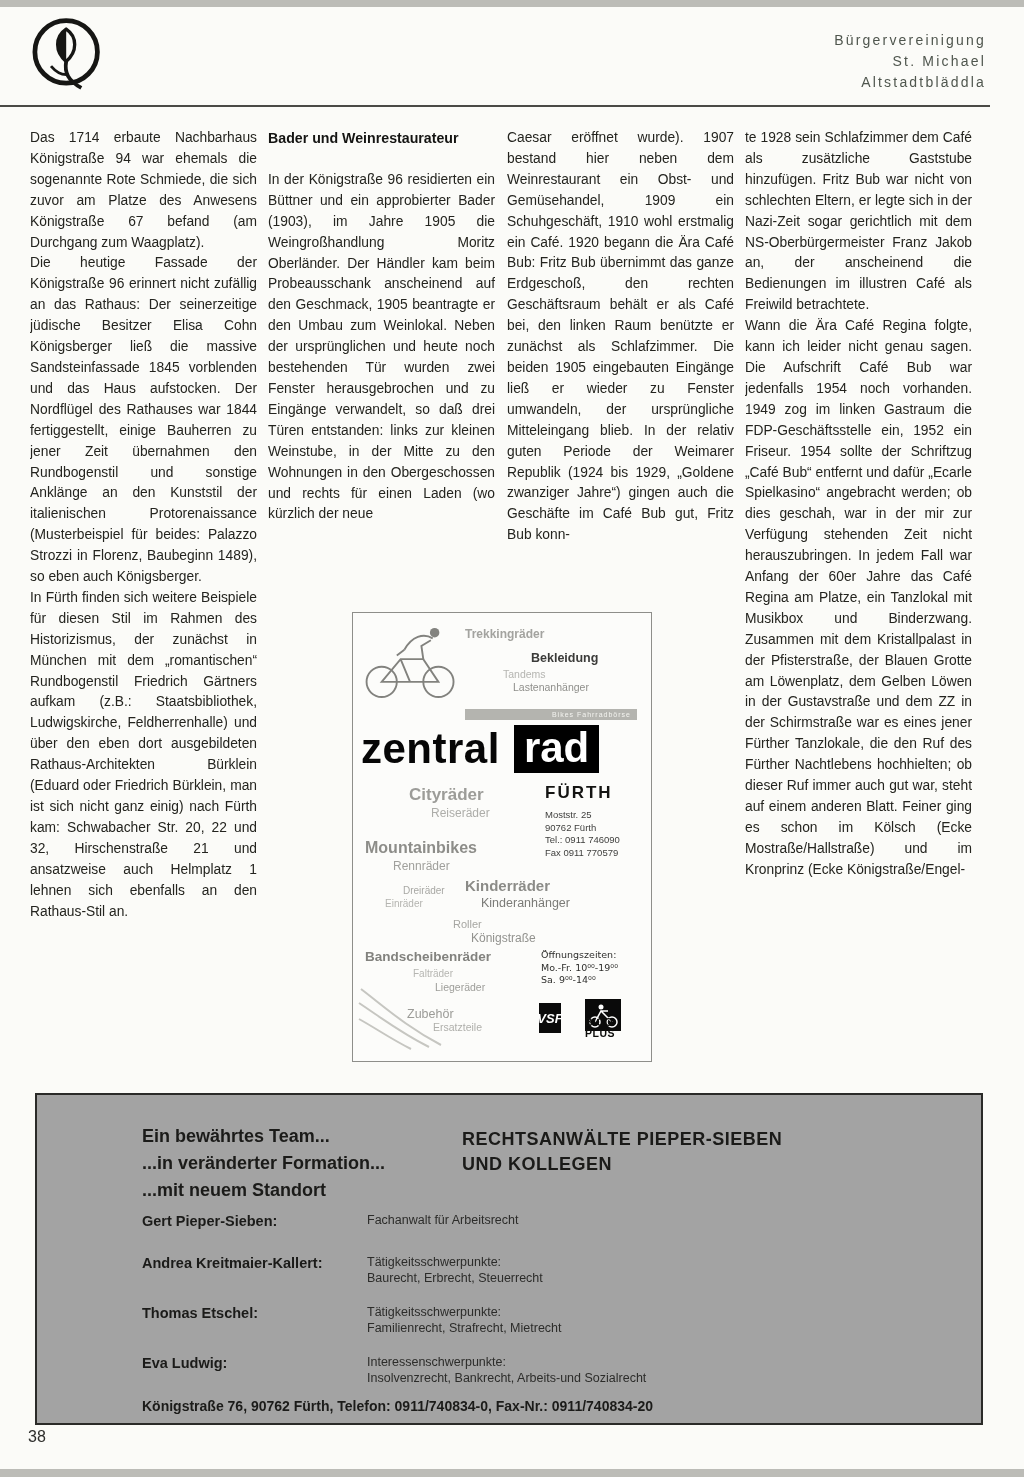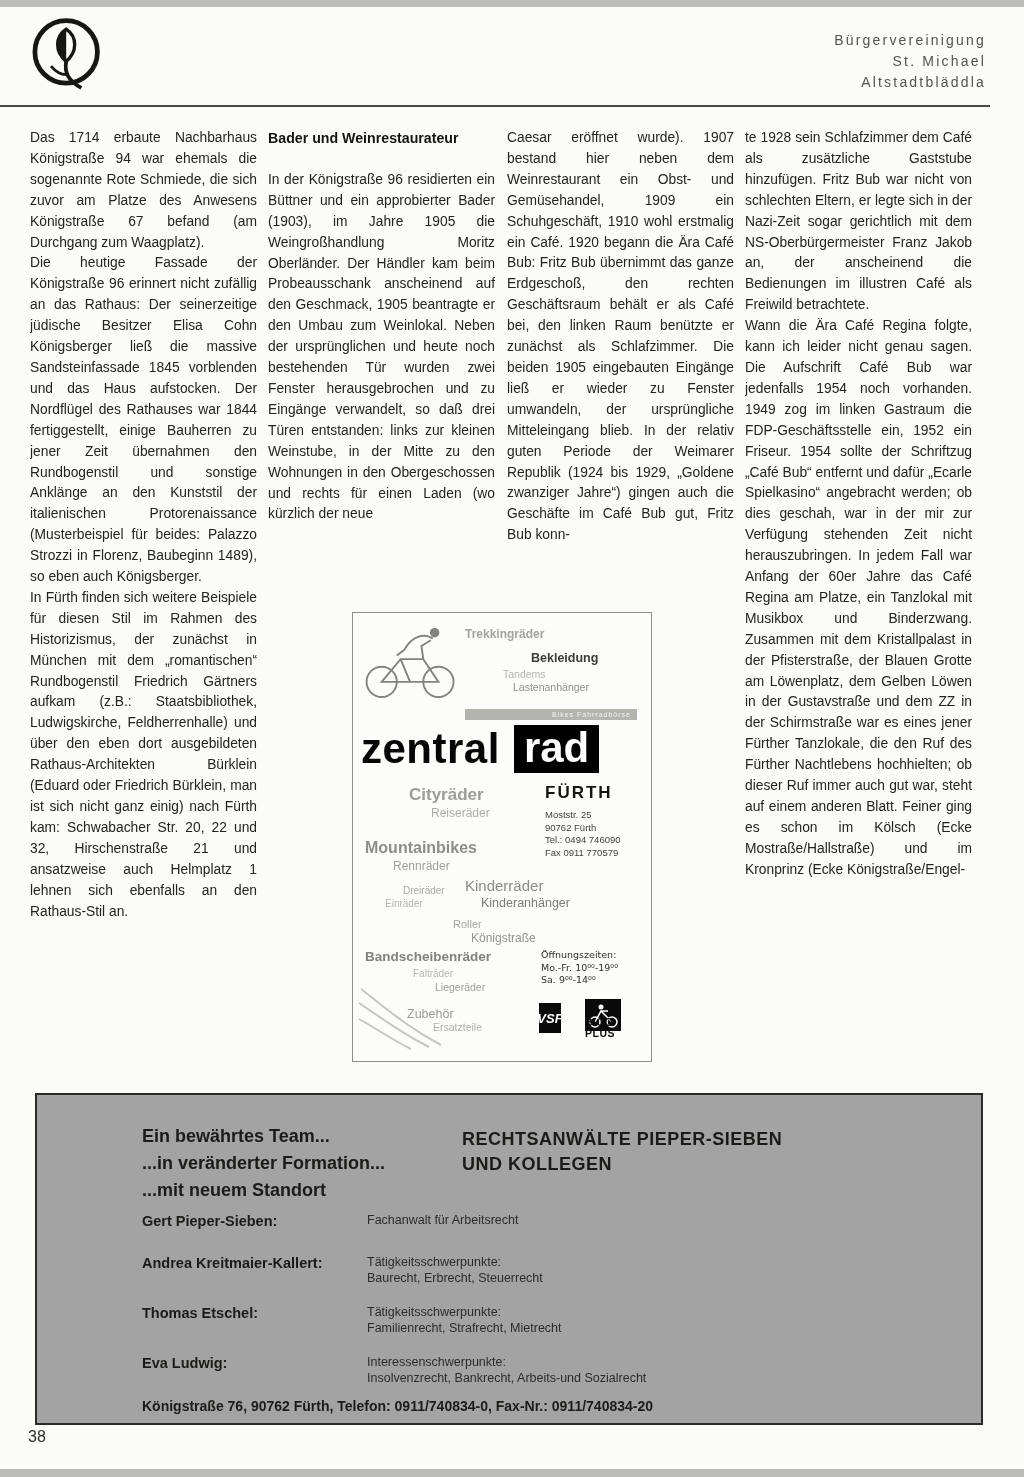--- a/index.html
+++ b/index.html
@@ -43,21 +43,21 @@
   .brand-r{background:#000;color:#fff;font-size:42px;font-weight:bold;line-height:44px;
            padding:1px 10px 3px 10px;margin-left:14px;}
   .w-city{left:56px;top:172px;font-size:17px;font-weight:bold;color:#9c9c98;}
   .w-reise{left:78px;top:193px;font-size:12px;color:#adada9;}
   .w-fuerth{left:192px;top:170px;font-size:17px;font-weight:bold;color:#141412;letter-spacing:2px;}
   .addr{position:absolute;left:192px;top:196px;font-size:9.5px;line-height:12.5px;color:#3e3e3c;}
   .w-mtb{left:12px;top:226px;font-size:16px;font-weight:bold;color:#8d8d89;}
   .w-renn{left:40px;top:246px;font-size:12px;color:#a0a09c;}
   .w-drei{left:50px;top:272px;font-size:10px;color:#a8a8a4;}
   .w-ein{left:32px;top:285px;font-size:10px;color:#b4b4b0;}
-  .w-kinder{left:112px;top:264px;font-size:15px;font-weight:normal;color:#8b8b87;}
+  .w-kinder{left:112px;top:264px;font-size:15px;font-weight:bold;color:#8b8b87;}
   .w-kinderanh{left:128px;top:283px;font-size:12.5px;color:#7b7b77;}
   .w-roller{left:100px;top:305px;font-size:11px;color:#a6a6a2;}
   .w-spezial{left:118px;top:318px;font-size:12px;color:#92928e;}
   .w-band{left:12px;top:336px;font-size:13.5px;font-weight:bold;color:#82827e;}
   .w-falt{left:60px;top:355px;font-size:10px;color:#b5b5b1;}
   .w-liege{left:82px;top:368px;font-size:10.5px;color:#9d9d99;}
   .hours{position:absolute;left:188px;top:336px;font-size:9.5px;line-height:12.5px;color:#2e2e2c;
          font-family:"DejaVu Sans",sans-serif;}
   .w-zubehoer{left:54px;top:394px;font-size:12.5px;color:#9b9b97;}
   .w-ersatz{left:80px;top:408px;font-size:10.5px;color:#afafab;}
@@ -145,21 +145,21 @@
       <span class="brand-r">rad</span>
     </div>
 
     <div class="w w-city">Cityräder</div>
     <div class="w w-reise">Reiseräder</div>
     <div class="w w-fuerth">FÜRTH</div>
 
     <div class="addr">
       <div>Moststr. 25</div>
       <div>90762 Fürth</div>
-      <div>Tel.: 0494 746090</div>
+      <div>Tel.: 0911 746090</div>
       <div>Fax 0911 770579</div>
     </div>
 
     <div class="w w-mtb">Mountainbikes</div>
     <div class="w w-renn">Rennräder</div>
     <div class="w w-drei">Dreiräder</div>
     <div class="w w-ein">Einräder</div>
     <div class="w w-kinder">Kinderräder</div>
     <div class="w w-kinderanh">Kinderanhänger</div>
     <div class="w w-roller">Roller</div>

